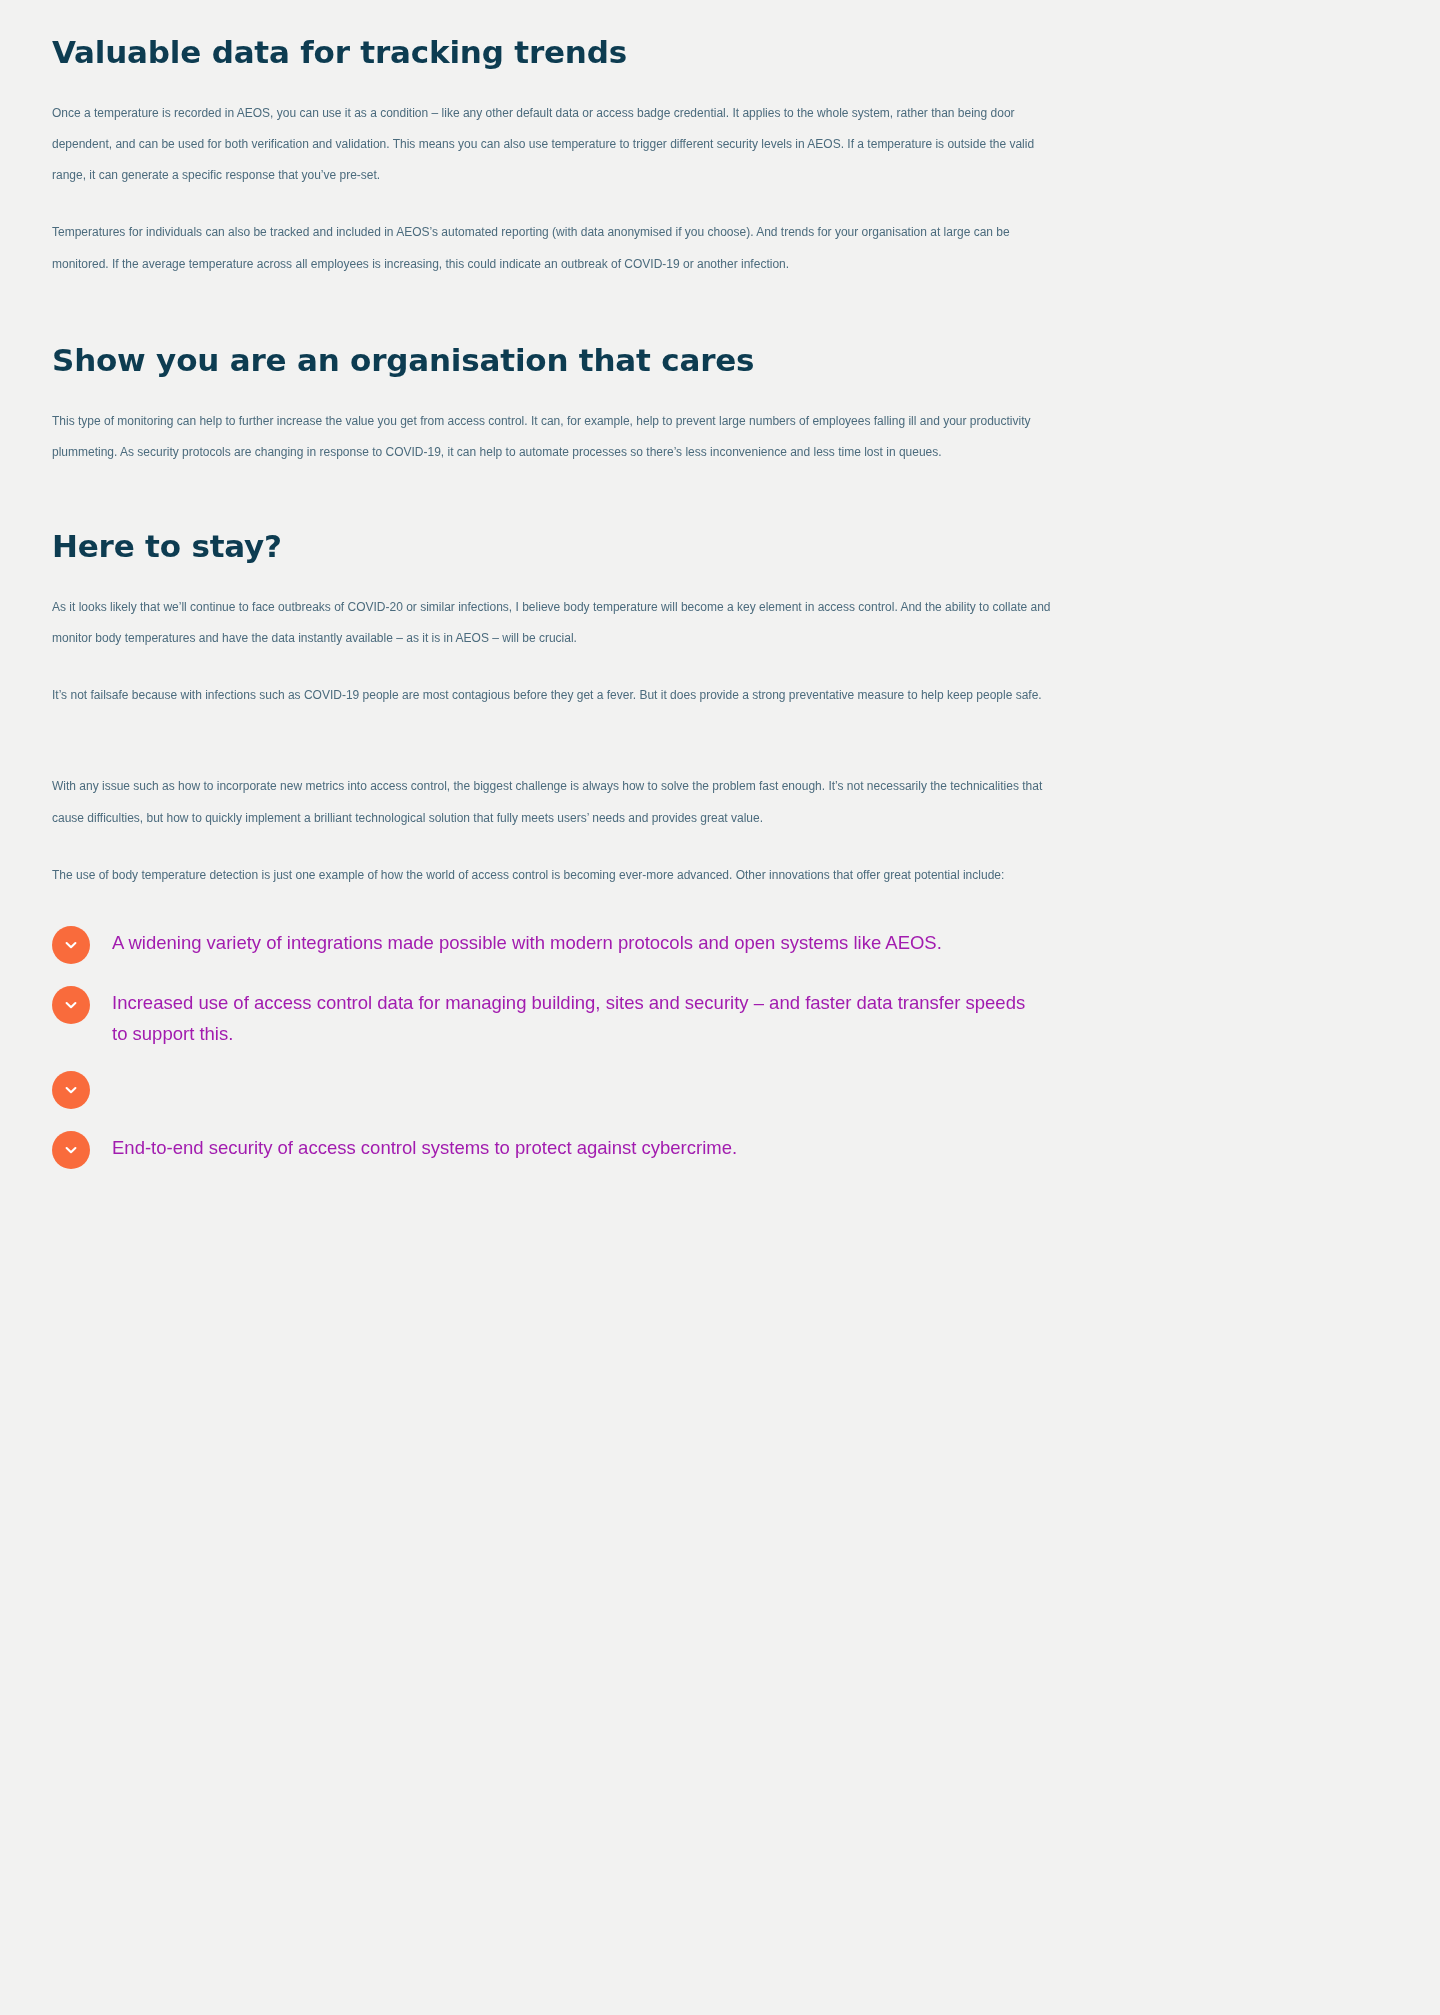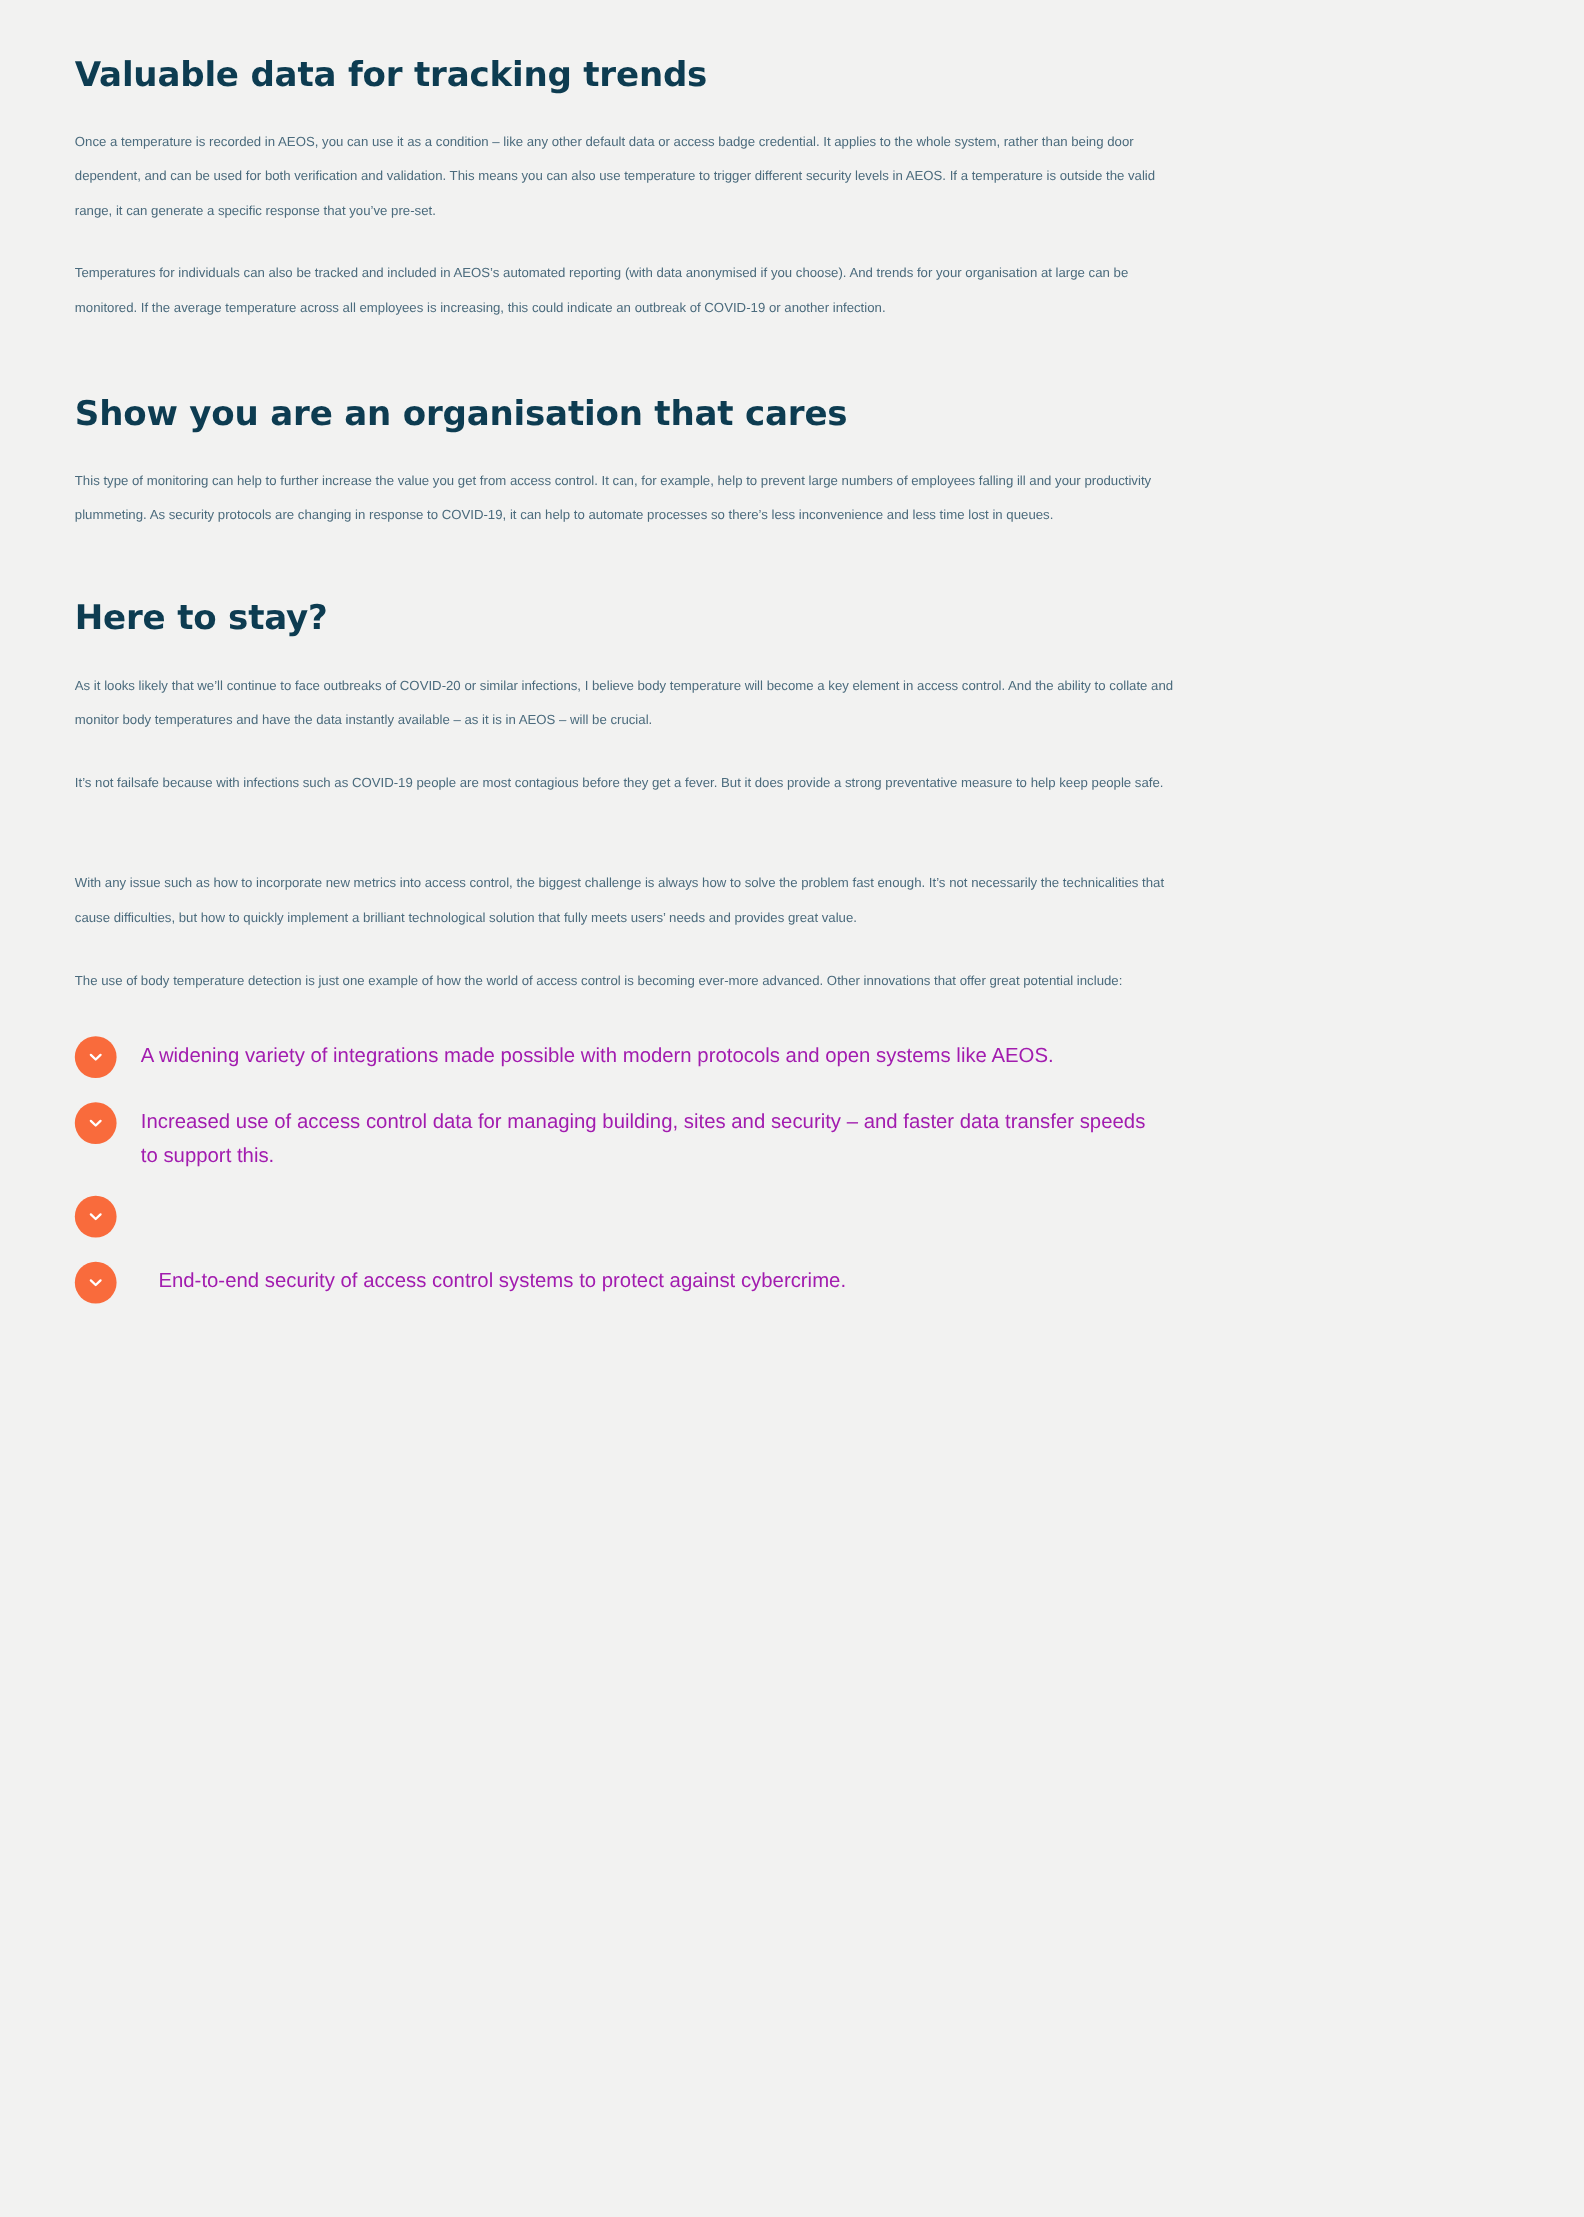--- a/index.html
+++ b/index.html
@@ -11,21 +11,21 @@
     min-height: 2015px;
     background: #f2f2f1;
     font-family: "Liberation Sans", sans-serif;
     -webkit-font-smoothing: antialiased;
   }
   .page {
     width: 1440px;
     min-height: 2015px;
     box-sizing: border-box;
     background: #f2f2f1;
-    padding: 16px;
+    padding: 0;
     position: relative;
   }
   .content {
     width: 1010px;
     margin: 0;
     padding: 34px 0 0 52px;
     box-sizing: content-box;
   }
 
   h2.section-heading {
@@ -66,21 +66,20 @@
     margin: 34px 0 0 0;
     padding: 0;
   }
   ul.feature-list li {
     display: flex;
     align-items: flex-start;
     margin-bottom: 21px;
   }
   ul.feature-list li:last-child {
     margin-bottom: 0;
-    gap: 16px;
   }
   .bullet-icon {
     flex: 0 0 auto;
     width: 38px;
     height: 38px;
     border-radius: 50%;
     background: #f96b3c;
     display: flex;
     align-items: center;
     justify-content: center;

